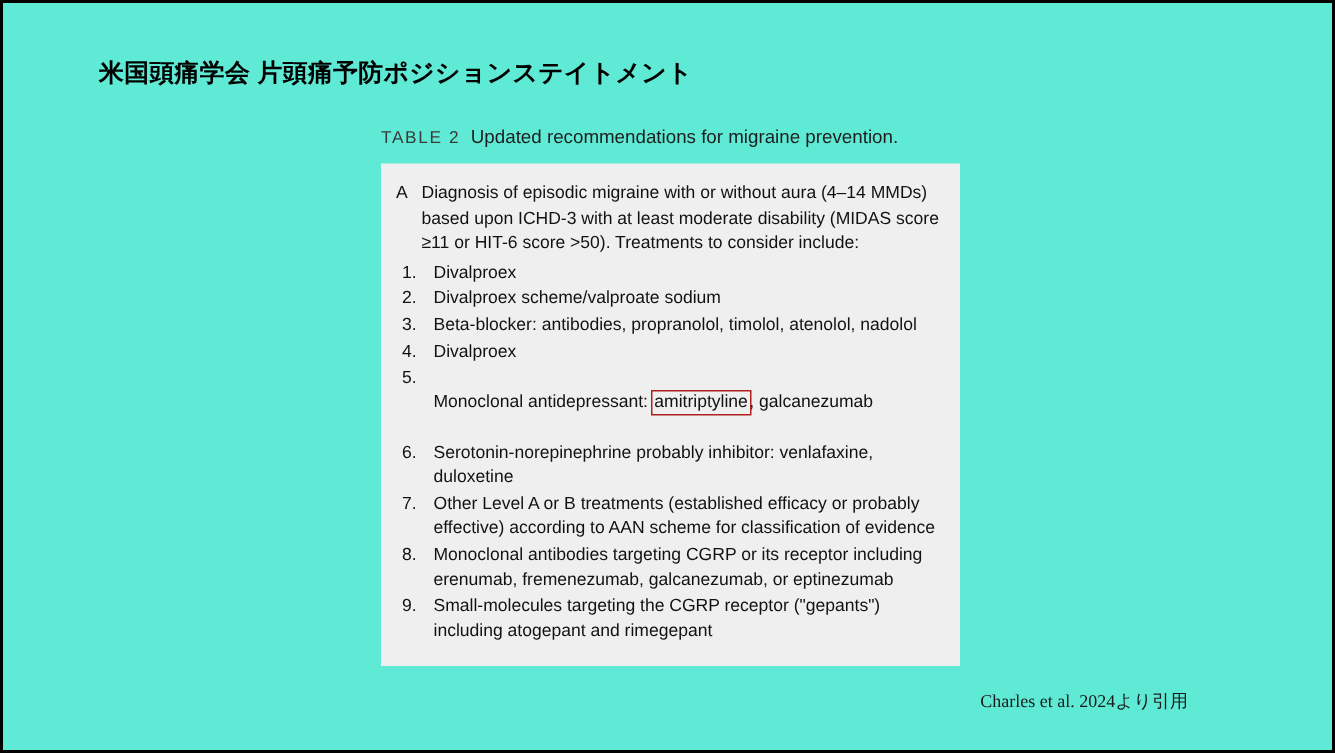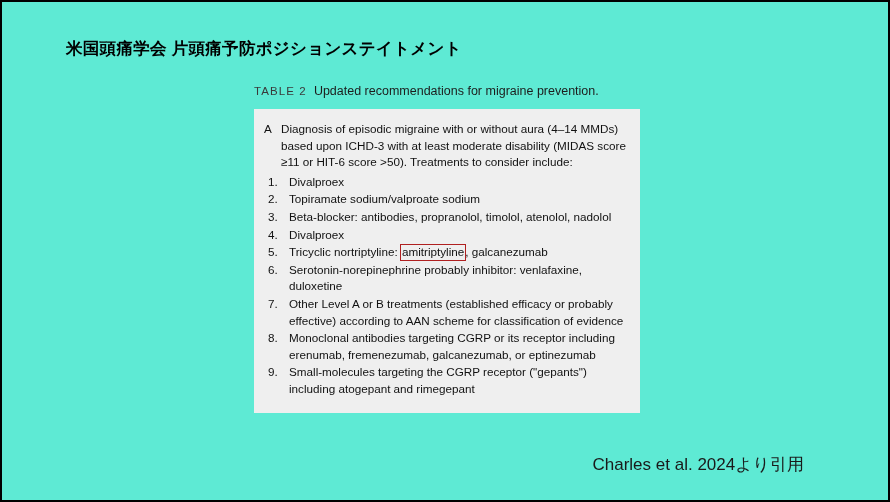--- a/index.html
+++ b/index.html
@@ -86,29 +86,30 @@
     margin-bottom: 3px;
   }
   .row .body-text {
     flex: 1 1 auto;
   }
   .hl-box {
     border: 1.4px solid #b02020;
     padding: 0 1px;
     display: inline-block;
     line-height: 14.5px;
-    margin: 0 -1px;
+    margin: 16px -1px;
   }
   .credit {
     position: absolute;
-    right: 84px;
+    right: 96px;
     bottom: 24px;
-    font-size: 17px;
+    font-size: 12px;
     color: #1a1a1a;
     white-space: nowrap;
+    font-family: Liberation Serif, serif;
   }
 </style>
 </head>
 <body>
 
 <div class="slide">
 
   <div class="slide-title">米国頭痛学会 片頭痛予防ポジションステイトメント</div>
 
   <div class="table-block">
@@ -124,36 +125,36 @@
         <span class="body-text">Diagnosis of episodic migraine with or without aura (4–14 MMDs) based upon ICHD-3 with at least moderate disability (MIDAS score ≥11 or HIT-6 score &gt;50). Treatments to consider include:</span>
       </div>
 
       <div class="row">
         <span class="marker">1.</span>
         <span class="body-text">Divalproex</span>
       </div>
 
       <div class="row">
         <span class="marker">2.</span>
-        <span class="body-text">Topiramate sodium/valproate sodium</span>
+        <span class="body-text">Divalproex scheme/valproate sodium</span>
       </div>
 
       <div class="row">
         <span class="marker">3.</span>
         <span class="body-text">Beta-blocker: antibodies, propranolol, timolol, atenolol, nadolol</span>
       </div>
 
       <div class="row">
         <span class="marker">4.</span>
         <span class="body-text">Divalproex</span>
       </div>
 
       <div class="row">
         <span class="marker">5.</span>
-        <span class="body-text"><span>Tricyclic nortriptyline: </span><span class="hl-box">amitriptyline</span><span>, galcanezumab</span></span>
+        <span class="body-text"><span>Monoclonal antidepressant: </span><span class="hl-box">amitriptyline</span><span>, galcanezumab</span></span>
       </div>
 
       <div class="row">
         <span class="marker">6.</span>
         <span class="body-text">Serotonin-norepinephrine probably inhibitor: venlafaxine, duloxetine</span>
       </div>
 
       <div class="row">
         <span class="marker">7.</span>
         <span class="body-text">Other Level A or B treatments (established efficacy or probably effective) according to AAN scheme for classification of evidence</span>

